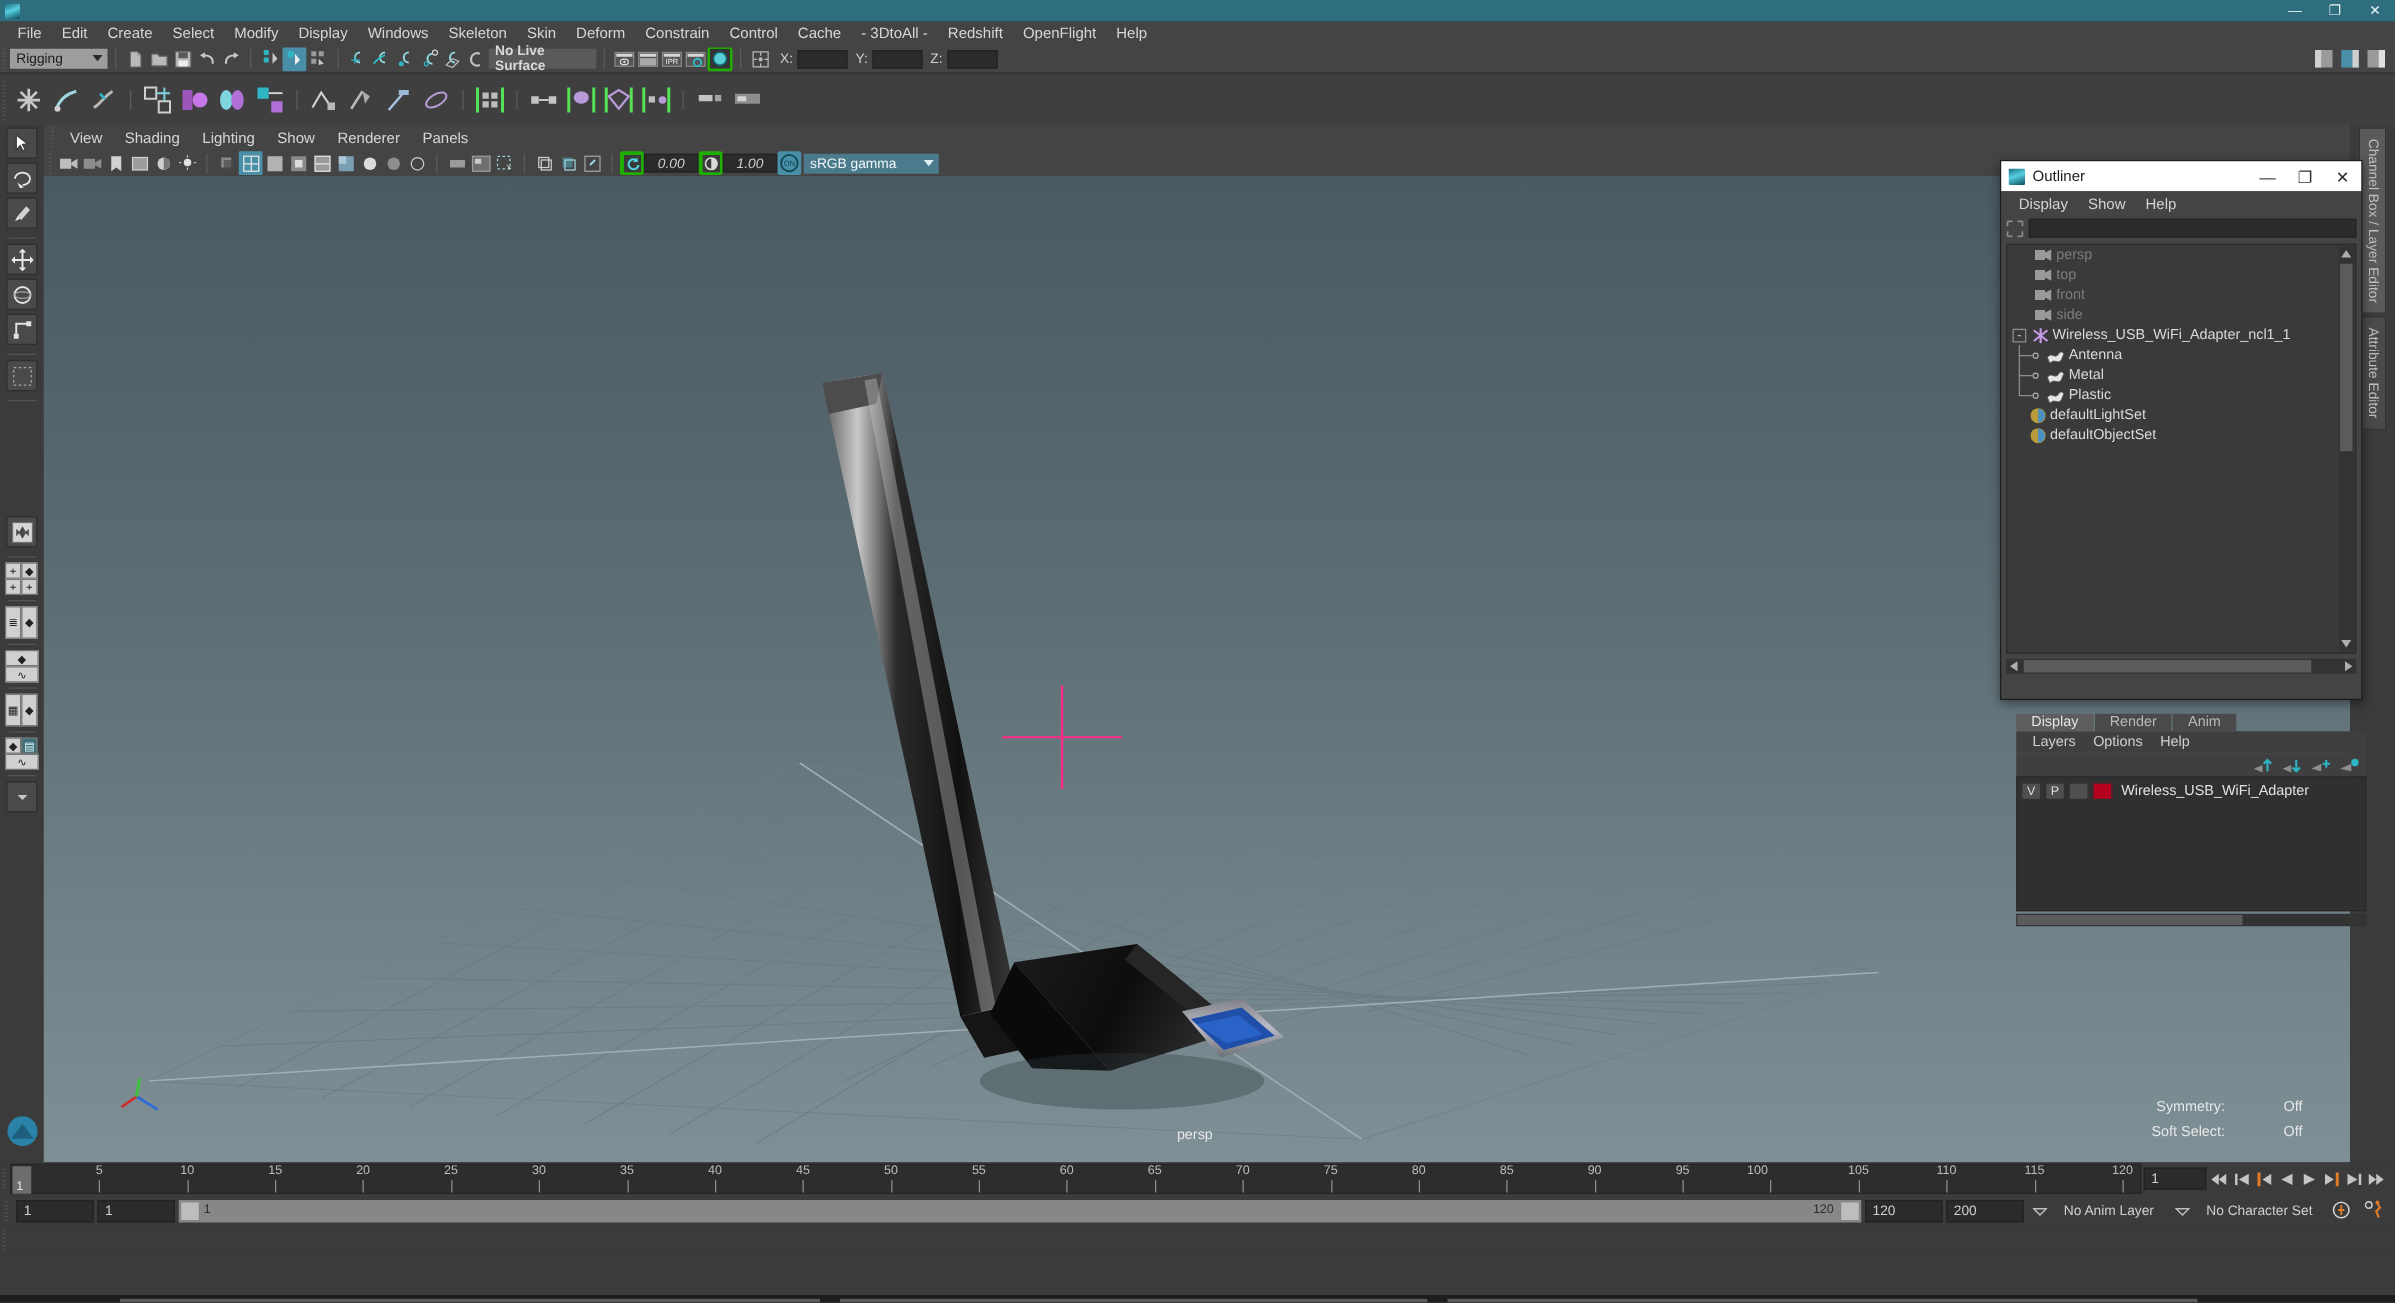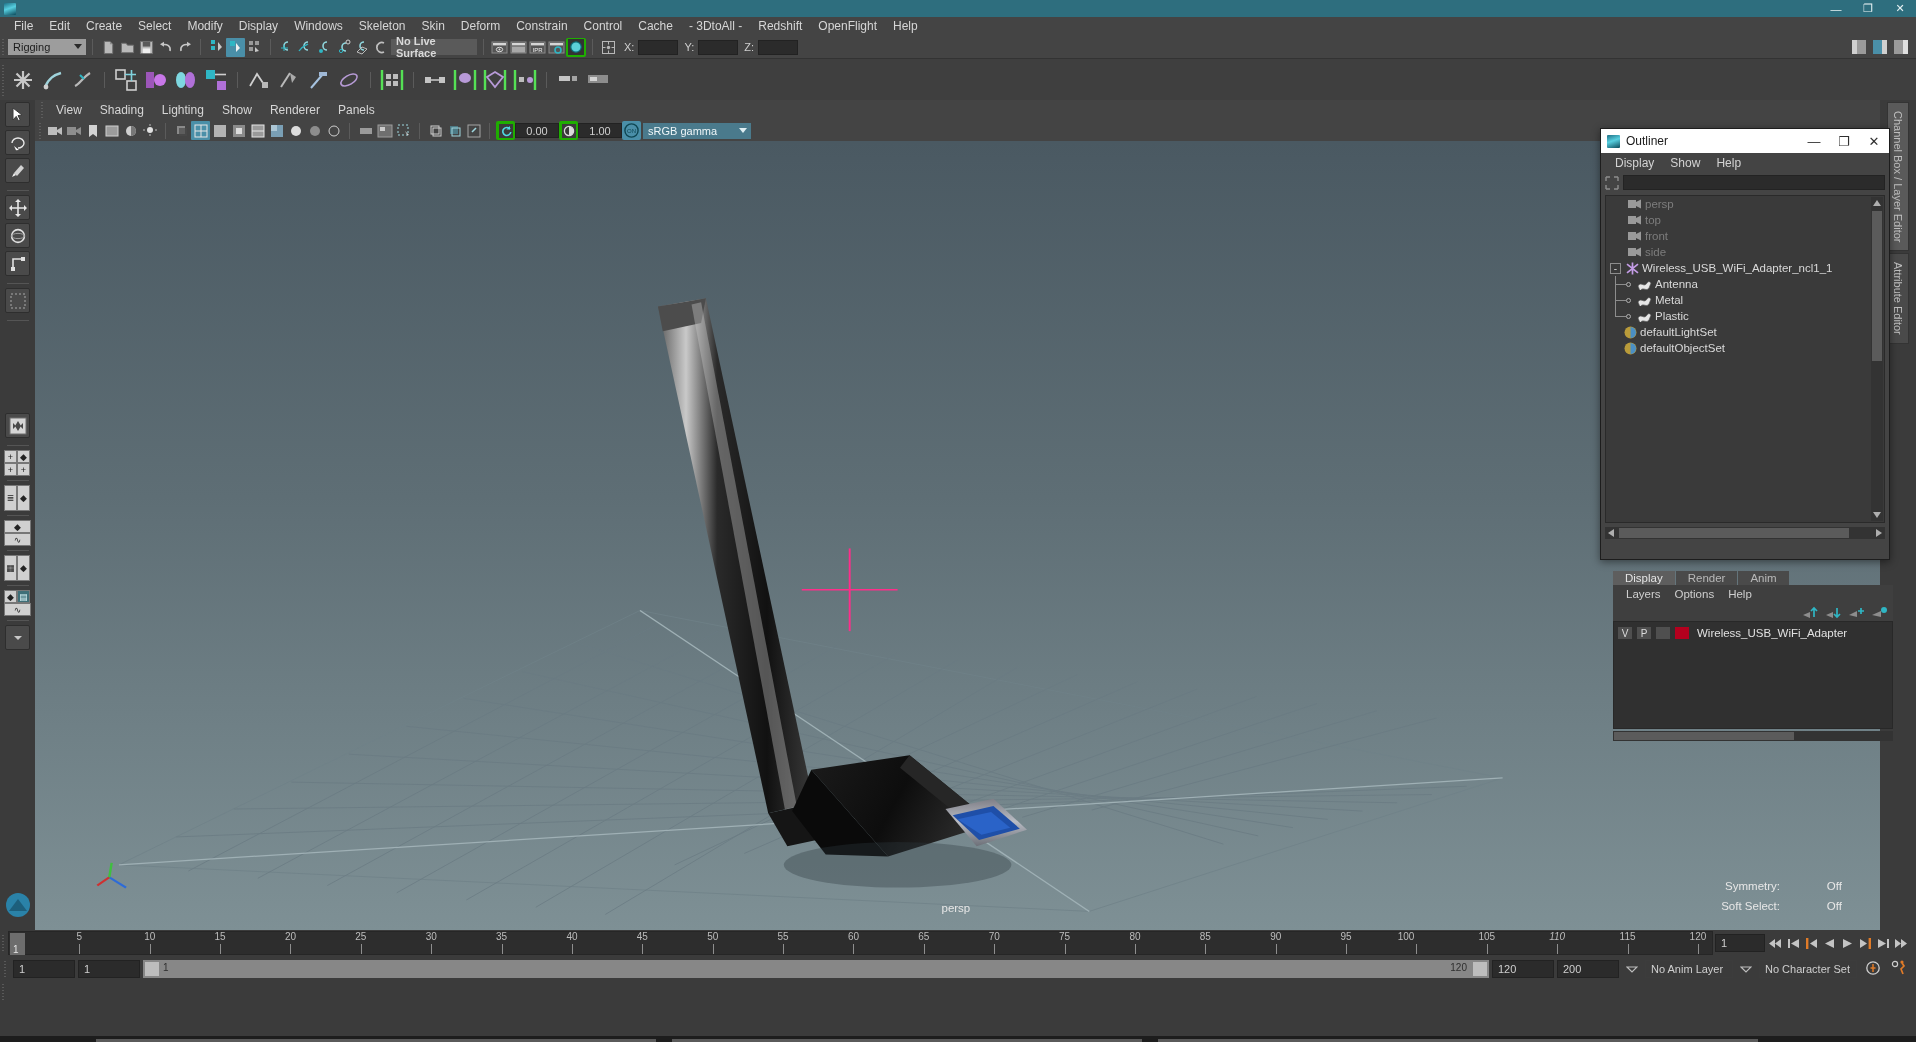--- a/index.html
+++ b/index.html
@@ -36,21 +36,21 @@
   .sep{ width:1px; height:16px; background:#5b5b5b; margin:0 6px; flex:none;}
   .menuselect{
     width:78px;height:16px;background:#9d9d9d;color:#1c1c1c;font-size:11px;
     display:flex;align-items:center;padding-left:5px;position:relative;flex:none;
   }
   .menuselect .ar{ position:absolute; right:4px; top:5px;
     border-left:4px solid transparent;border-right:4px solid transparent;border-top:5px solid #2a2a2a;}
   .ibtn{ width:19px;height:19px;display:flex;align-items:center;justify-content:center;flex:none;
      position:relative; }
   .ibtn.act{ background:#4a8fa8; border-radius:1px;}
-  .field{ background:#2b2b2b; border:1px solid #222; height:15px; }
+  .field{ background:#2b2b2b; border:1px solid #222; height:15px;font-style:italic; }
   .txt{ font-size:11px; color:#cfcfcf; }
   .nolive{ width:86px;height:16px;background:#5a5a5a;color:#d9d9d9;font-size:11px;
      display:flex;align-items:center;padding-left:5px;flex:none;font-weight:bold;}
   
   #shelf{ height:42px; background:#3f3f3f; display:flex; align-items:center; border-top:1px solid #333;}
   .shelfIcon{ width:26px;height:28px;margin:0 2px;display:flex;align-items:center;justify-content:center;flex:none;}
   
   #mid{ position:absolute; top:100px; left:0; right:0; bottom:112px; display:flex; }
   #toolbox{ width:35px; background:#3b3b3b; padding-top:2px; display:flex; flex-direction:column; align-items:center;}
   .tbx{ width:25px;height:25px;margin-bottom:3px;background:#4a4a4a;border:1px solid #2e2e2e;border-radius:2px;
@@ -1061,21 +1061,21 @@
           <div class="ticklbl" style="left: 1196.32px;">85</div>
           <div class="tick" style="left: 1196.32px;"></div>
           <div class="ticklbl" style="left: 1266.69px;">90</div>
           <div class="tick" style="left: 1266.69px;"></div>
           <div class="ticklbl" style="left: 1337.07px;">95</div>
           <div class="tick" style="left: 1337.07px;"></div>
           <div class="ticklbl" style="left: 1397px;">100</div>
           <div class="tick" style="left: 1407.44px;"></div>
           <div class="ticklbl" style="left: 1477.81px;">105</div>
           <div class="tick" style="left: 1477.81px;"></div>
-          <div class="ticklbl" style="left: 1548.18px; font-style: italic;">110</div>
+          <div class="ticklbl" style="left: 1548.18px;">110</div>
           <div class="tick" style="left: 1548.18px;"></div>
           <div class="ticklbl" style="left: 1618.55px;">115</div>
           <div class="tick" style="left: 1618.55px;"></div>
           <div class="ticklbl" style="left: 1688.93px;">120</div>
           <div class="tick" style="left: 1688.93px;"></div>
         </div>
     </div>
     <div style="width:54px;display:flex;align-items:center;justify-content:center;">
       <div class="rfield" style="width:50px;justify-content:flex-start;">
         <span>1</span>

